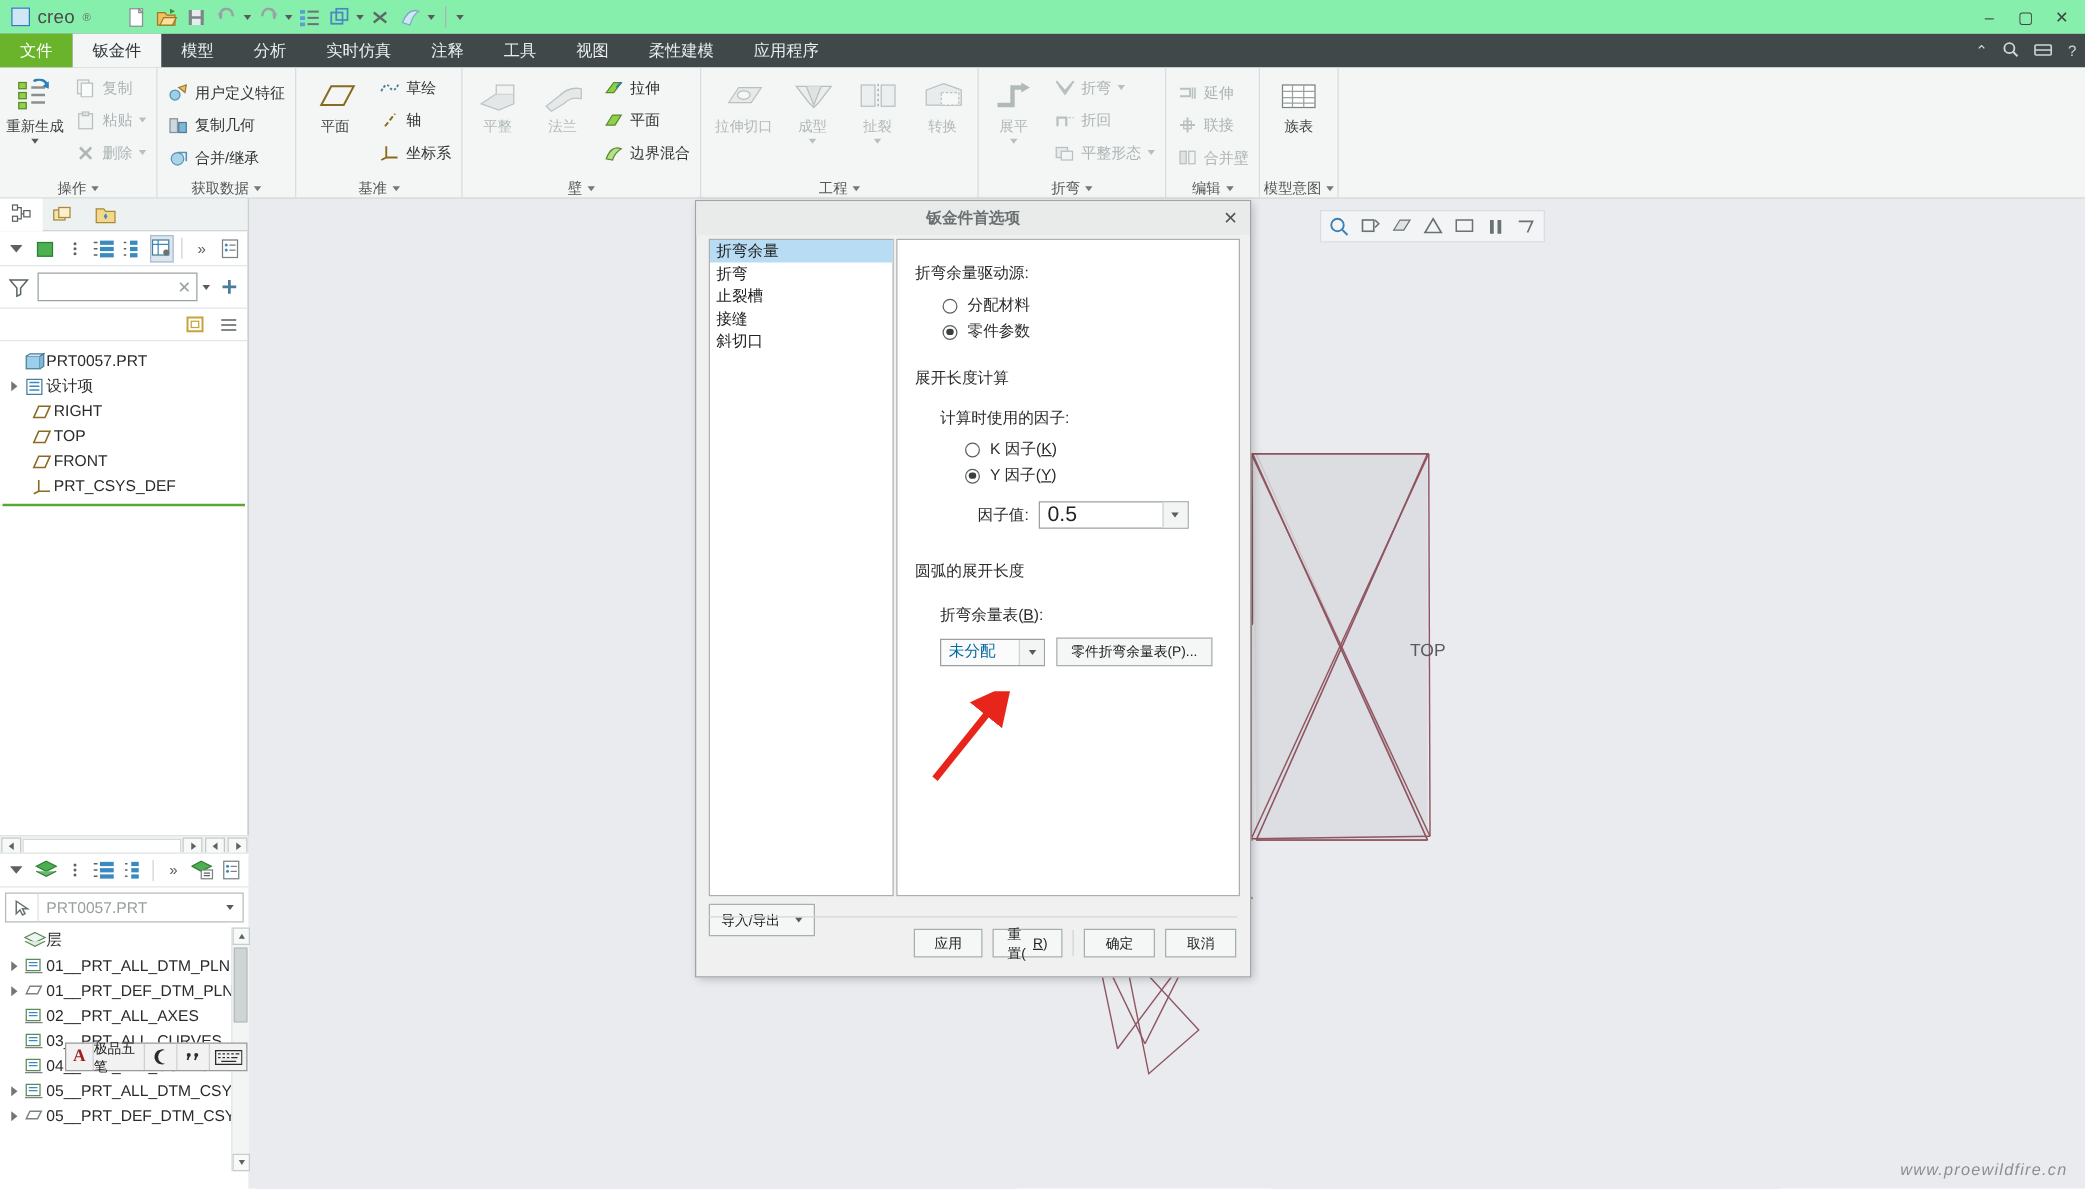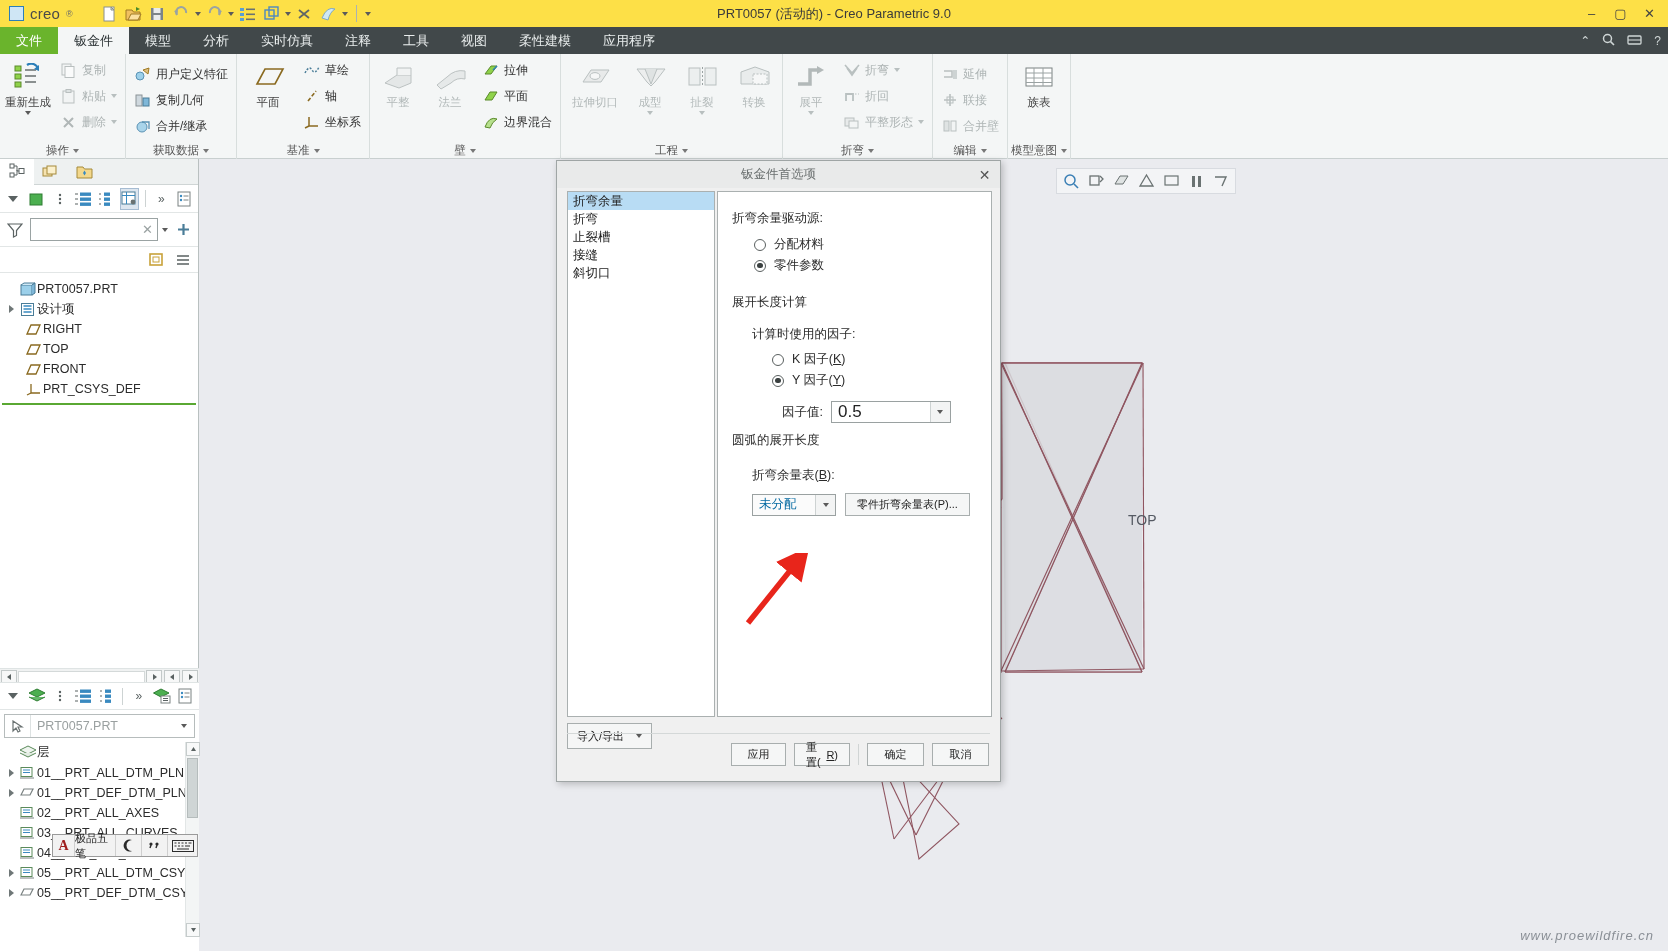--- a/index.html
+++ b/index.html
@@ -10,21 +10,21 @@
     font-family: "Liberation Sans", "DejaVu Sans", sans-serif;
     font-size: 12px;
     background: #ffffff;
     -webkit-font-smoothing: antialiased;
   }
   #app { position: relative; width: 1668px; height: 951px; }
 
   
   .titlebar {
     position: absolute; left: 0; top: 0; width: 1668px; height: 27px;
-    background: #fde047;
+    background: #86efac;
     display: flex; align-items: center;
   }
   .creo-logo { display: flex; align-items: center; gap: 6px; padding-left: 9px; }
   .creo-cube {
     width: 15px; height: 15px; background: #cfe6f5; border: 1.6px solid #2c7fb8;
   }
   .creo-text { font-size: 15px; color: #4a4a4a; letter-spacing: .2px; }
   .qat { display: flex; align-items: center; gap: 3px; margin-left: 26px; }
   .qat-btn {
     width: 21px; height: 21px; display: flex; align-items: center; justify-content: center;
@@ -143,21 +143,21 @@
   .vp-toolbar { position: absolute; right: 432px; top: 9px; height: 26px; display: flex;
                 align-items: center; gap: 1px; background: #f3f4f6; border: 1px solid #d8dbe0;
                 padding: 0 2px; }
   .vp-tb-btn { width: 24px; height: 22px; display: flex; align-items: center; justify-content: center; }
   .dlabel { position: absolute; font-size: 14px; color: #555a63; }
 
   
   .dialog { position: absolute; left: 556px; top: 160px; width: 445px; height: 622px;
             background: #f0f0f0; border: 1px solid #9fa5a5; box-shadow: 2px 2px 7px rgba(0,0,0,.22); }
   .dlg-title { height: 27px; background: #e9eaea; display: flex; align-items: center;
-               justify-content: center; position: relative; font-size: 12.5px; color: #6b7070; }
+               justify-content: center; position: relative; font-size: 12.5px; color: #6b7070; font-weight: bold; }
   .dlg-close { position: absolute; right: 6px; top: 4px; width: 19px; height: 19px;
                display: flex; align-items: center; justify-content: center; color: #555; font-size: 14px; }
   .dlg-body { position: absolute; left: 10px; top: 30px; width: 425px; height: 657px; display: flex; }
   .dlg-list { width: 148px; background: #fff; border: 1px solid #aab0b0; }
   .dl-item { height: 18px; padding: 0 5px; display: flex; align-items: center;
              font-size: 12.5px; color: #222; }
   .dl-item.sel { background: #b8dcf4; }
   .dlg-right { flex: 1; margin-left: 2px; display: flex; flex-direction: column; }
   .dlg-hdr { height: 29px; display: flex; align-items: center; gap: 7px; padding-left: 8px;
              font-size: 12.5px; color: #333; }
@@ -264,21 +264,20 @@
       </div>
       <div class="qat-btn">
         <svg width="17" height="16">
             <path d="M2 12 Q7 0 15 3 Q10 6 8 14 Z" fill="#cfe8f5" stroke="#7fa9c4"></path>
           </svg>
       </div>
       <div class="caret"></div>
       <div class="qat-sep"></div>
       <div class="caret"></div>
     </div>
-    <div class="title-center">PRT0057 (活动的) - Creo Parametric 9.0</div>
     <div class="win-ctrls">
       <div class="win-btn">–</div>
       <div class="win-btn">▢</div>
       <div class="win-btn">✕</div>
     </div>
   </div>
 
   <div class="tabbar">
     <div class="tab file">文件</div>
     <div class="tab active">钣金件</div>
@@ -1188,21 +1187,21 @@
           <div style="display:flex;align-items:center;gap:8px;margin-left:50px;margin-top:10px">
             <span class="lbl">因子值:</span>
             <div class="txtin" style="width:120px">
               <span class="val">0.5</span>
               <span class="drop">
                   <span class="caret"></span>
                 </span>
             </div>
           </div>
 
-          <div class="lbl" style="margin-top:9px">圆弧的展开长度</div>
+          <div class="lbl" style="margin-top:26px">圆弧的展开长度</div>
 
           <div class="lbl" style="margin-top:18px;margin-left:20px"><span>折弯余量表(</span><span class="ul">B</span><span>):</span></div>
 
           <div style="display:flex;align-items:center;gap:9px;margin-left:20px;margin-top:9px">
             <div class="cbox" style="width:84px">
               <span class="val">未分配</span>
               <span class="drop">
                   <span class="caret"></span>
                 </span>
             </div>

